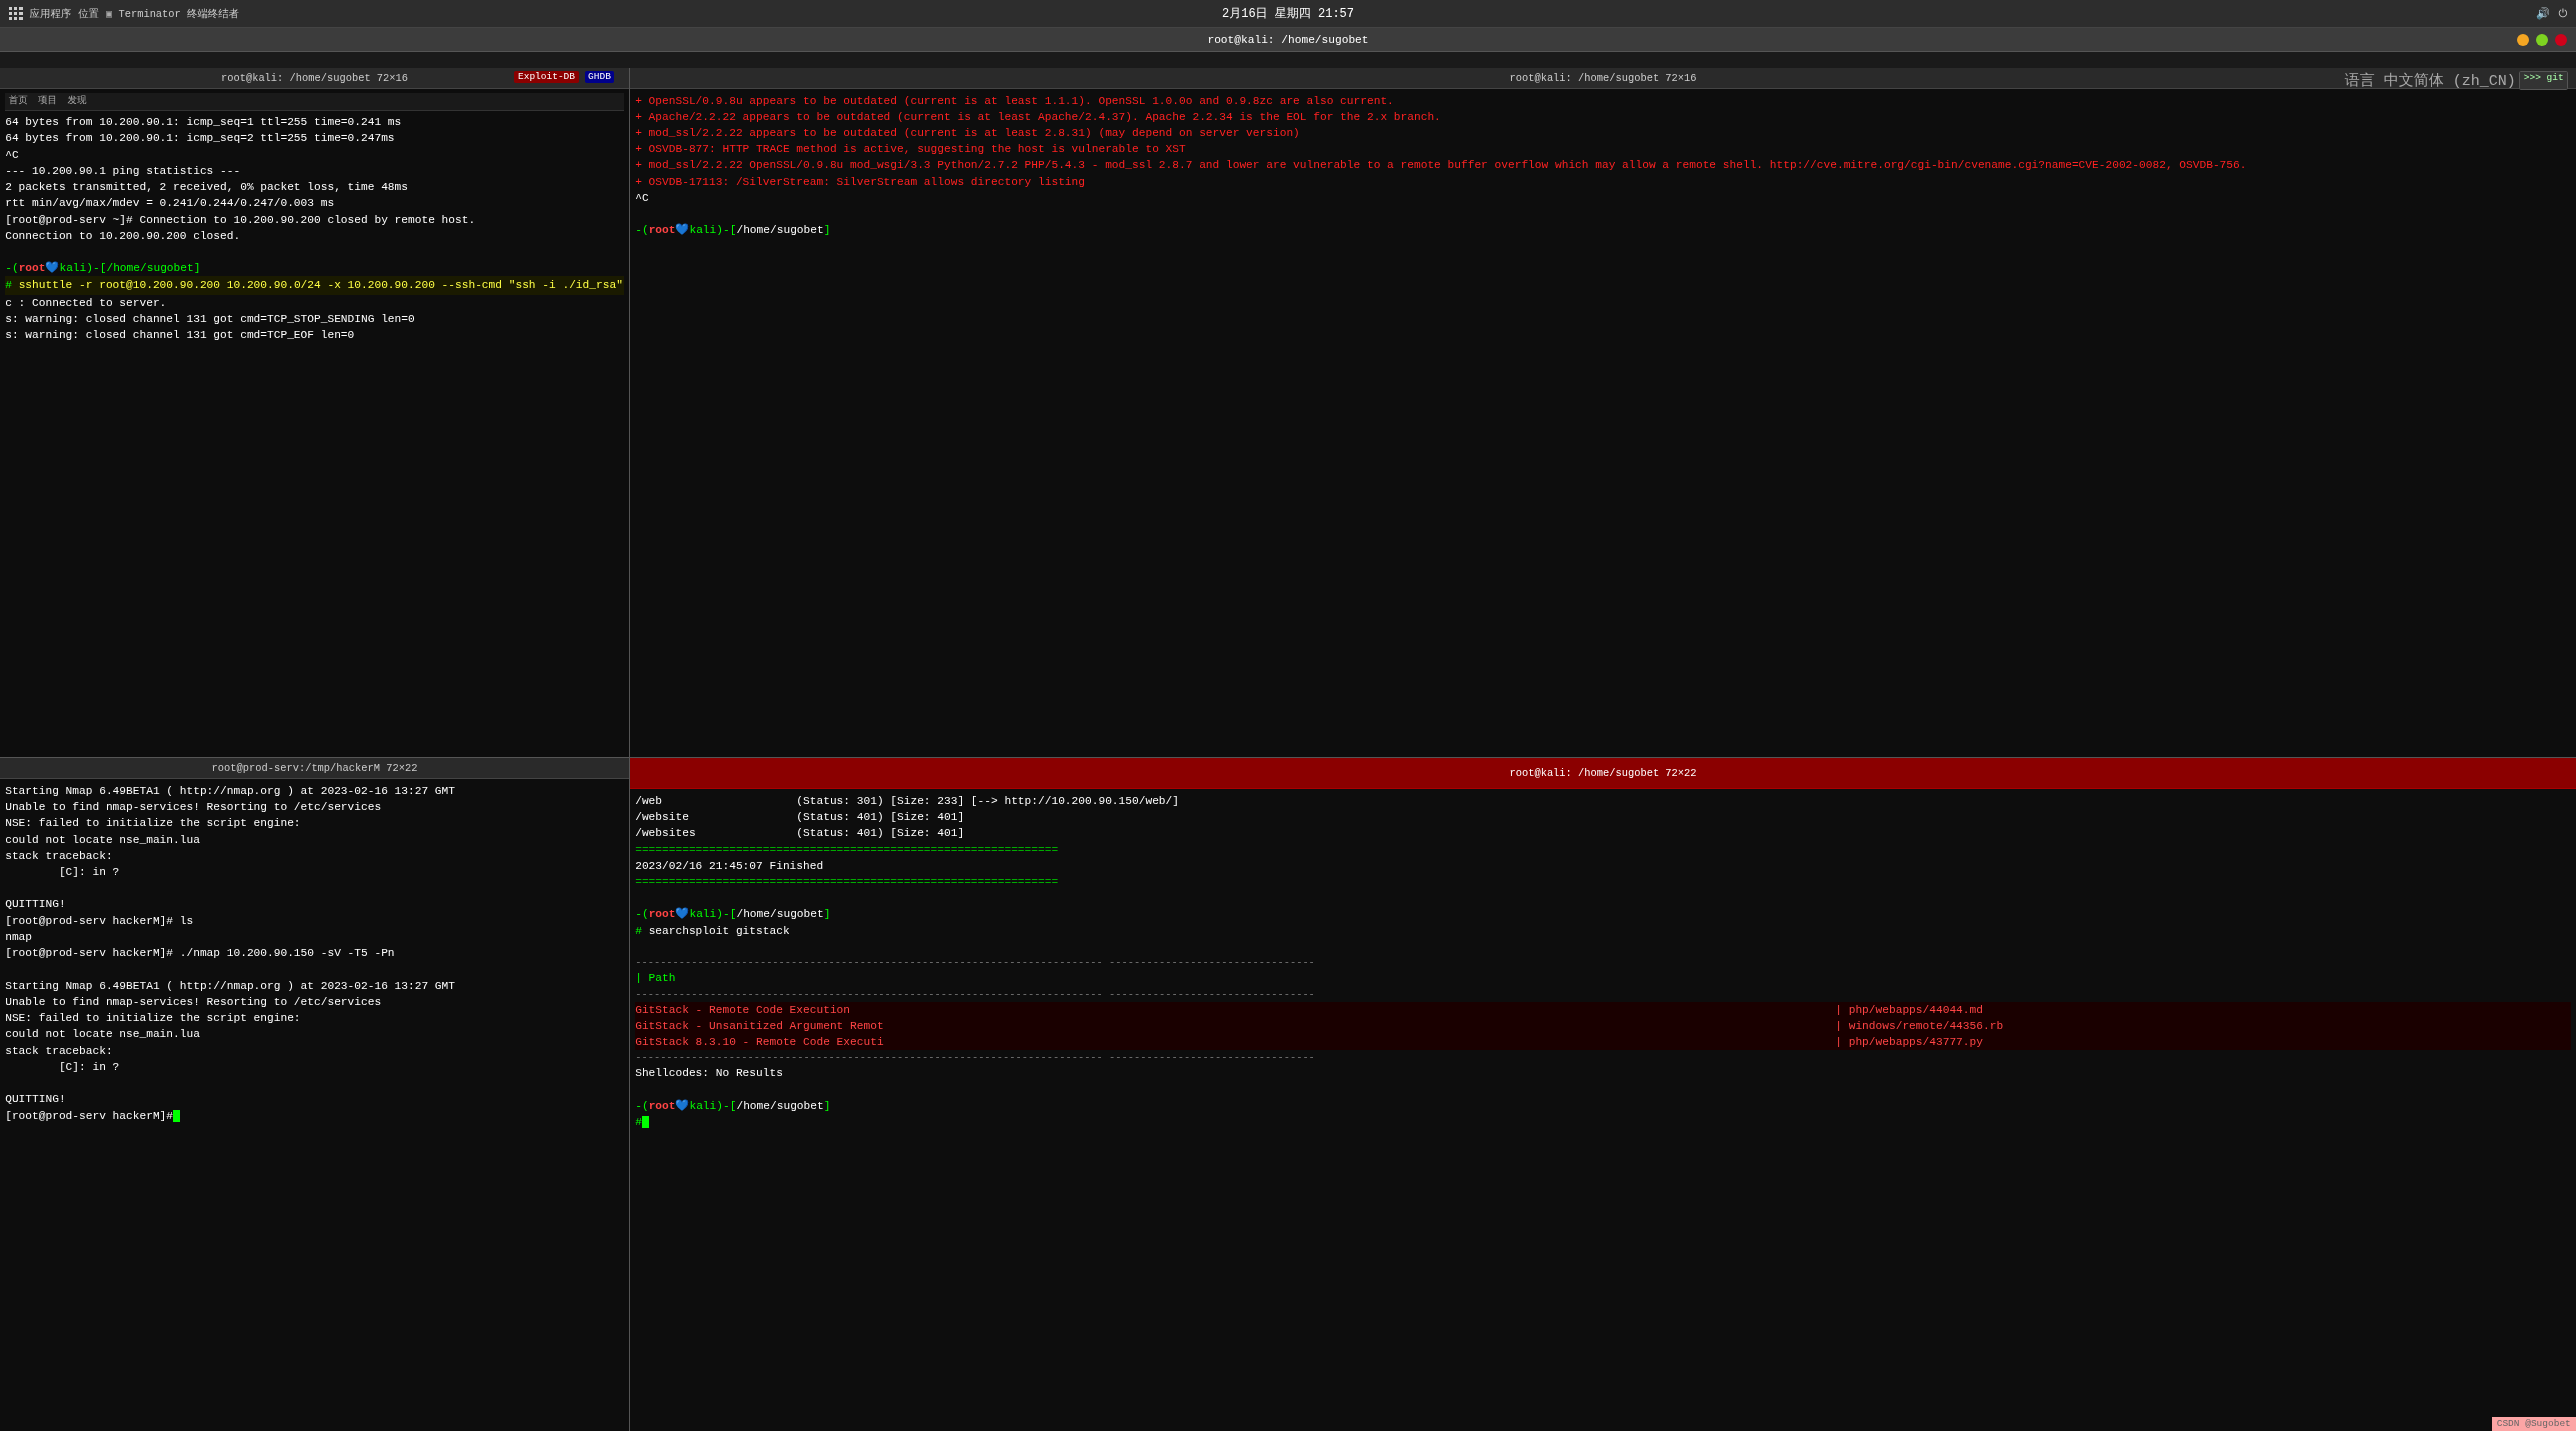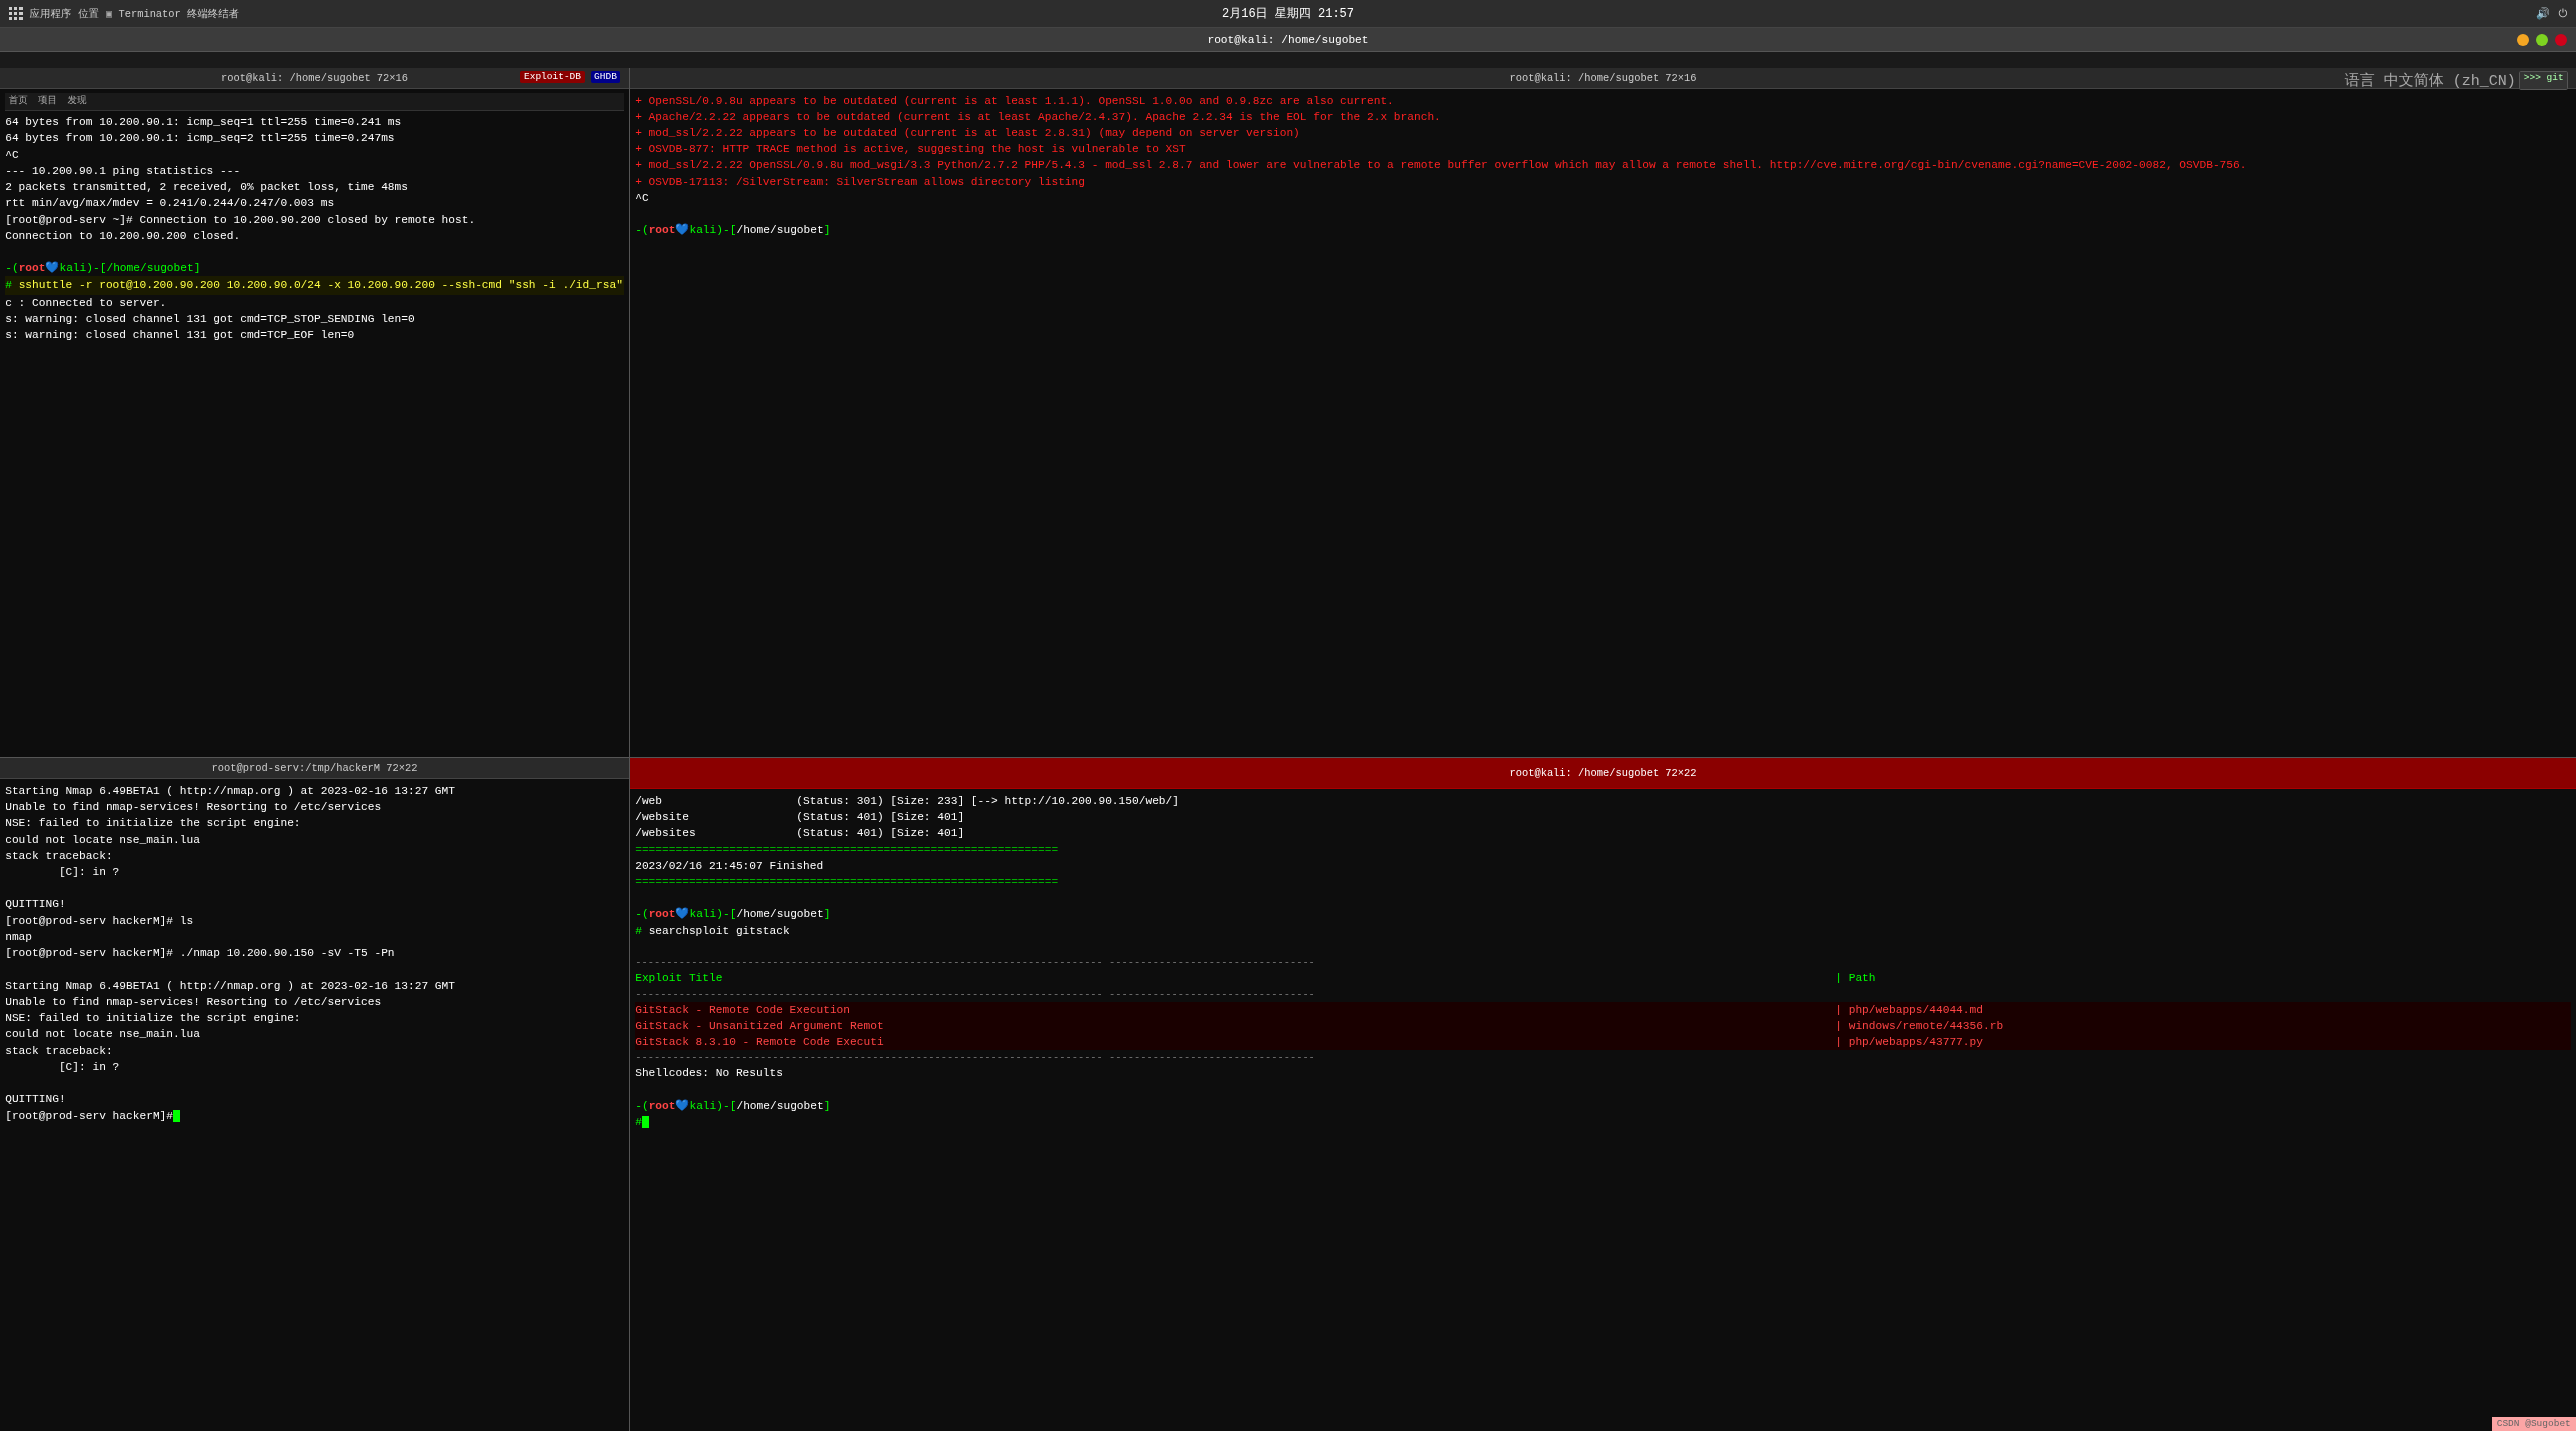--- a/index.html
+++ b/index.html
@@ -241,21 +241,21 @@
 </div>
 
 <div class="main-content">
 
   <div class="left-pane">
 
     <div class="terminal-panel top-terminal" style="height:50%;">
       <div class="terminal-header">
         <span>root@kali: /home/sugobet 72×16</span>
 
-        <div style="position:absolute;right:6px;top:2.6px;display:flex;gap:3.5px;font-size:9.5px;">
+        <div style="position:absolute;right:12px;top:2.6px;display:flex;gap:3.5px;font-size:9.5px;">
           <span class="badge badge-exploit">Exploit-DB</span>
           <span class="badge badge-ghdb">GHDB</span>
         </div>
       </div>
       <div class="terminal-body">
         
         <div style="background:#1a1a1a;padding:1.7px 3.5px;font-size:9.5px;color:#999;border-bottom:0.9px solid #333;margin-bottom:3.5px;display:flex;gap:10.4px;">
           <span style="color:#aaa;">首页</span>
           <span style="color:#aaa;">项目</span>
           <span style="color:#aaa;">发现</span>
@@ -381,21 +381,20 @@
             <span class="c-white">/home/sugobet</span>
             <span class="prompt-bracket">]</span>
         </div>
         <div>
           <span class="c-green"># </span><span class="c-white">searchsploit gitstack</span>
         </div>
         <br>
         
         <div style="color:#777; font-size:10.4px;">--------------------------------------------------------------------------- ---------------------------------</div>
         <div style="display:flex; color:#00ff00;">
-          <span style="width:62%;"> Exploit Title</span>
           <span>| Path</span>
         </div>
         <div style="color:#777; font-size:10.4px;">--------------------------------------------------------------------------- ---------------------------------</div>
         
         <div style="display:flex;background:#1a0000;color:#ff4444;">
           <span style="width:62%;">GitStack - Remote Code Execution</span>
           <span>| php/webapps/44044.md</span>
         </div>
         <div style="display:flex;background:#1a0000;color:#ff4444;">
           <span style="width:62%;">GitStack - Unsanitized Argument Remot</span>

